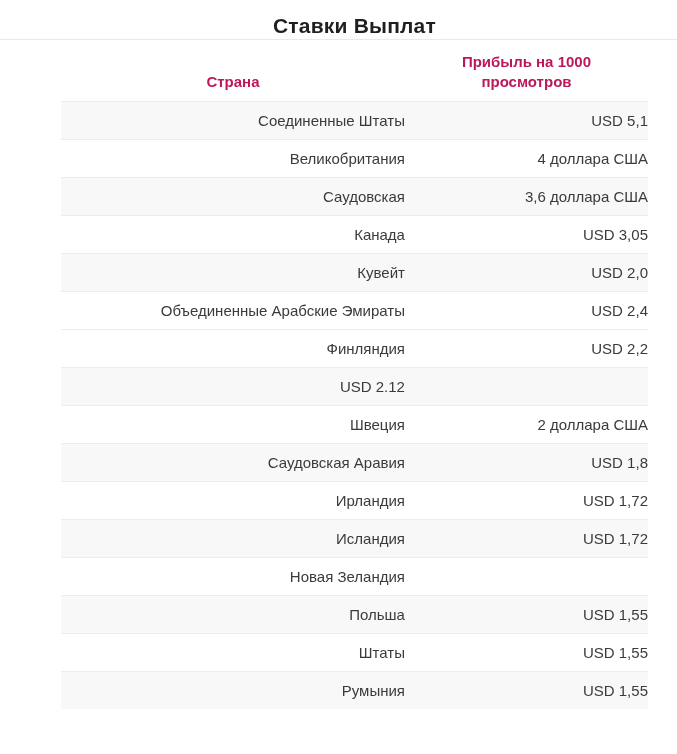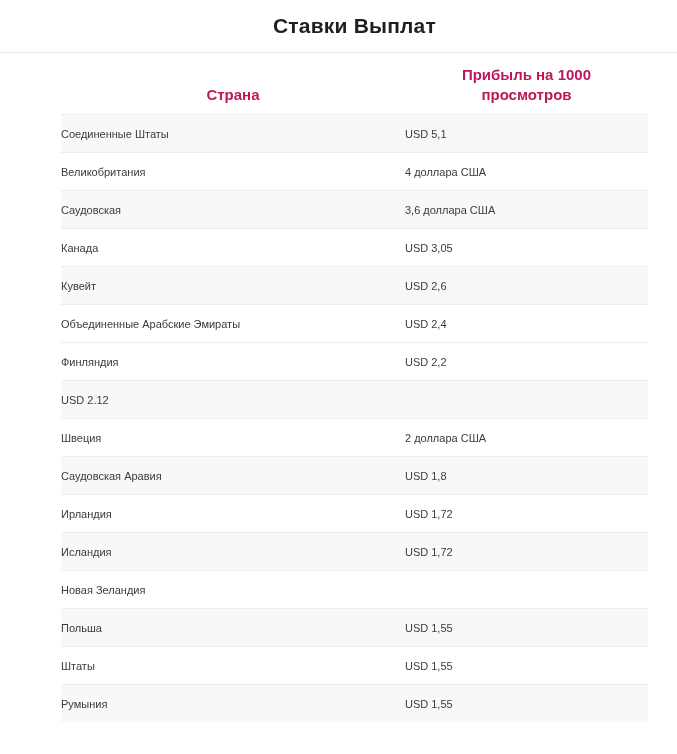--- a/index.html
+++ b/index.html
@@ -9,21 +9,21 @@
   body {
     width: 677px;
     height: 754px;
     overflow: hidden;
     background: #ffffff;
     font-family: "Liberation Sans", sans-serif;
     -webkit-font-smoothing: antialiased;
   }
   .title-bar {
     box-sizing: border-box;
-    height: 53px;
+    height: 40px;
     padding-left: 61px;
     padding-right: 29px;
     border-bottom: 1px solid #e9e9e9;
     display: flex;
     align-items: flex-start;
     justify-content: center;
   }
   .page-title {
     font-size: 21px;
     font-weight: 700;
@@ -59,22 +59,22 @@
     box-sizing: border-box;
     height: 38px;
     align-items: center;
     border-top: 1px solid #ededed;
     background: #ffffff;
   }
   .tbody .row.striped {
     background: #f8f8f9;
   }
   .cell {
-    text-align: left;
-    font-size: 11px;
+    text-align: right;
+    font-size: 15px;
     color: #3b3b3b;
     white-space: nowrap;
   }
 </style>
 </head>
 <body>
 
 <header class="title-bar">
   <h1 class="page-title">Ставки Выплат</h1>
 </header>
@@ -104,21 +104,21 @@
     <div class="cell">3,6 доллара США</div>
   </div>
 
   <div class="row">
     <div class="cell">Канада</div>
     <div class="cell">USD 3,05</div>
   </div>
 
   <div class="row striped">
     <div class="cell">Кувейт</div>
-    <div class="cell">USD 2,6</div>
+    <div class="cell">USD 2,0</div>
   </div>
 
   <div class="row">
     <div class="cell">Объединенные Арабские Эмираты</div>
     <div class="cell">USD 2,4</div>
   </div>
 
 
   <div class="row">
     <div class="cell">Финляндия</div>

